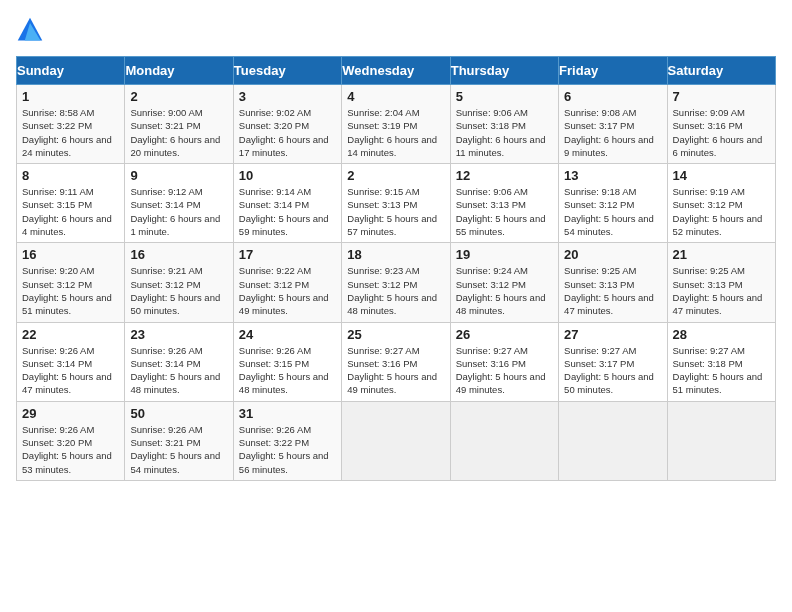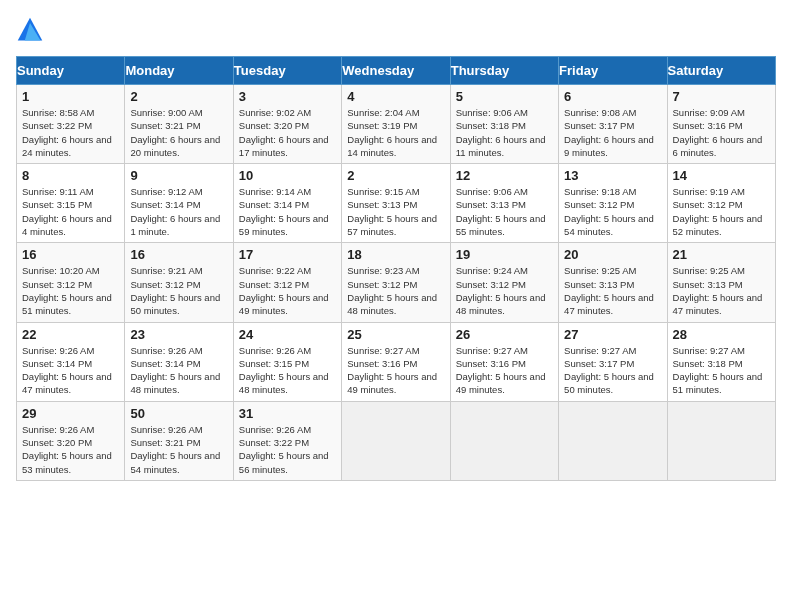--- a/index.html
+++ b/index.html
@@ -243,21 +243,21 @@
           <span>Sunrise: 9:19 AM</span><br>
           <span>Sunset: 3:12 PM</span><br>
           <span>Daylight: 5 hours and 52 minutes.</span>
         </div>
       </td>
       </tr>
       <tr>
         <td>
         <span class="day-num">16</span>
         <div class="day-info">
-          <span>Sunrise: 10:20 AM</span><br>
+          <span>Sunrise: 9:20 AM</span><br>
           <span>Sunset: 3:12 PM</span><br>
           <span>Daylight: 5 hours and 51 minutes.</span>
         </div>
       </td>
         <td>
         <span class="day-num">16</span>
         <div class="day-info">
           <span>Sunrise: 9:21 AM</span><br>
           <span>Sunset: 3:12 PM</span><br>
           <span>Daylight: 5 hours and 50 minutes.</span>

